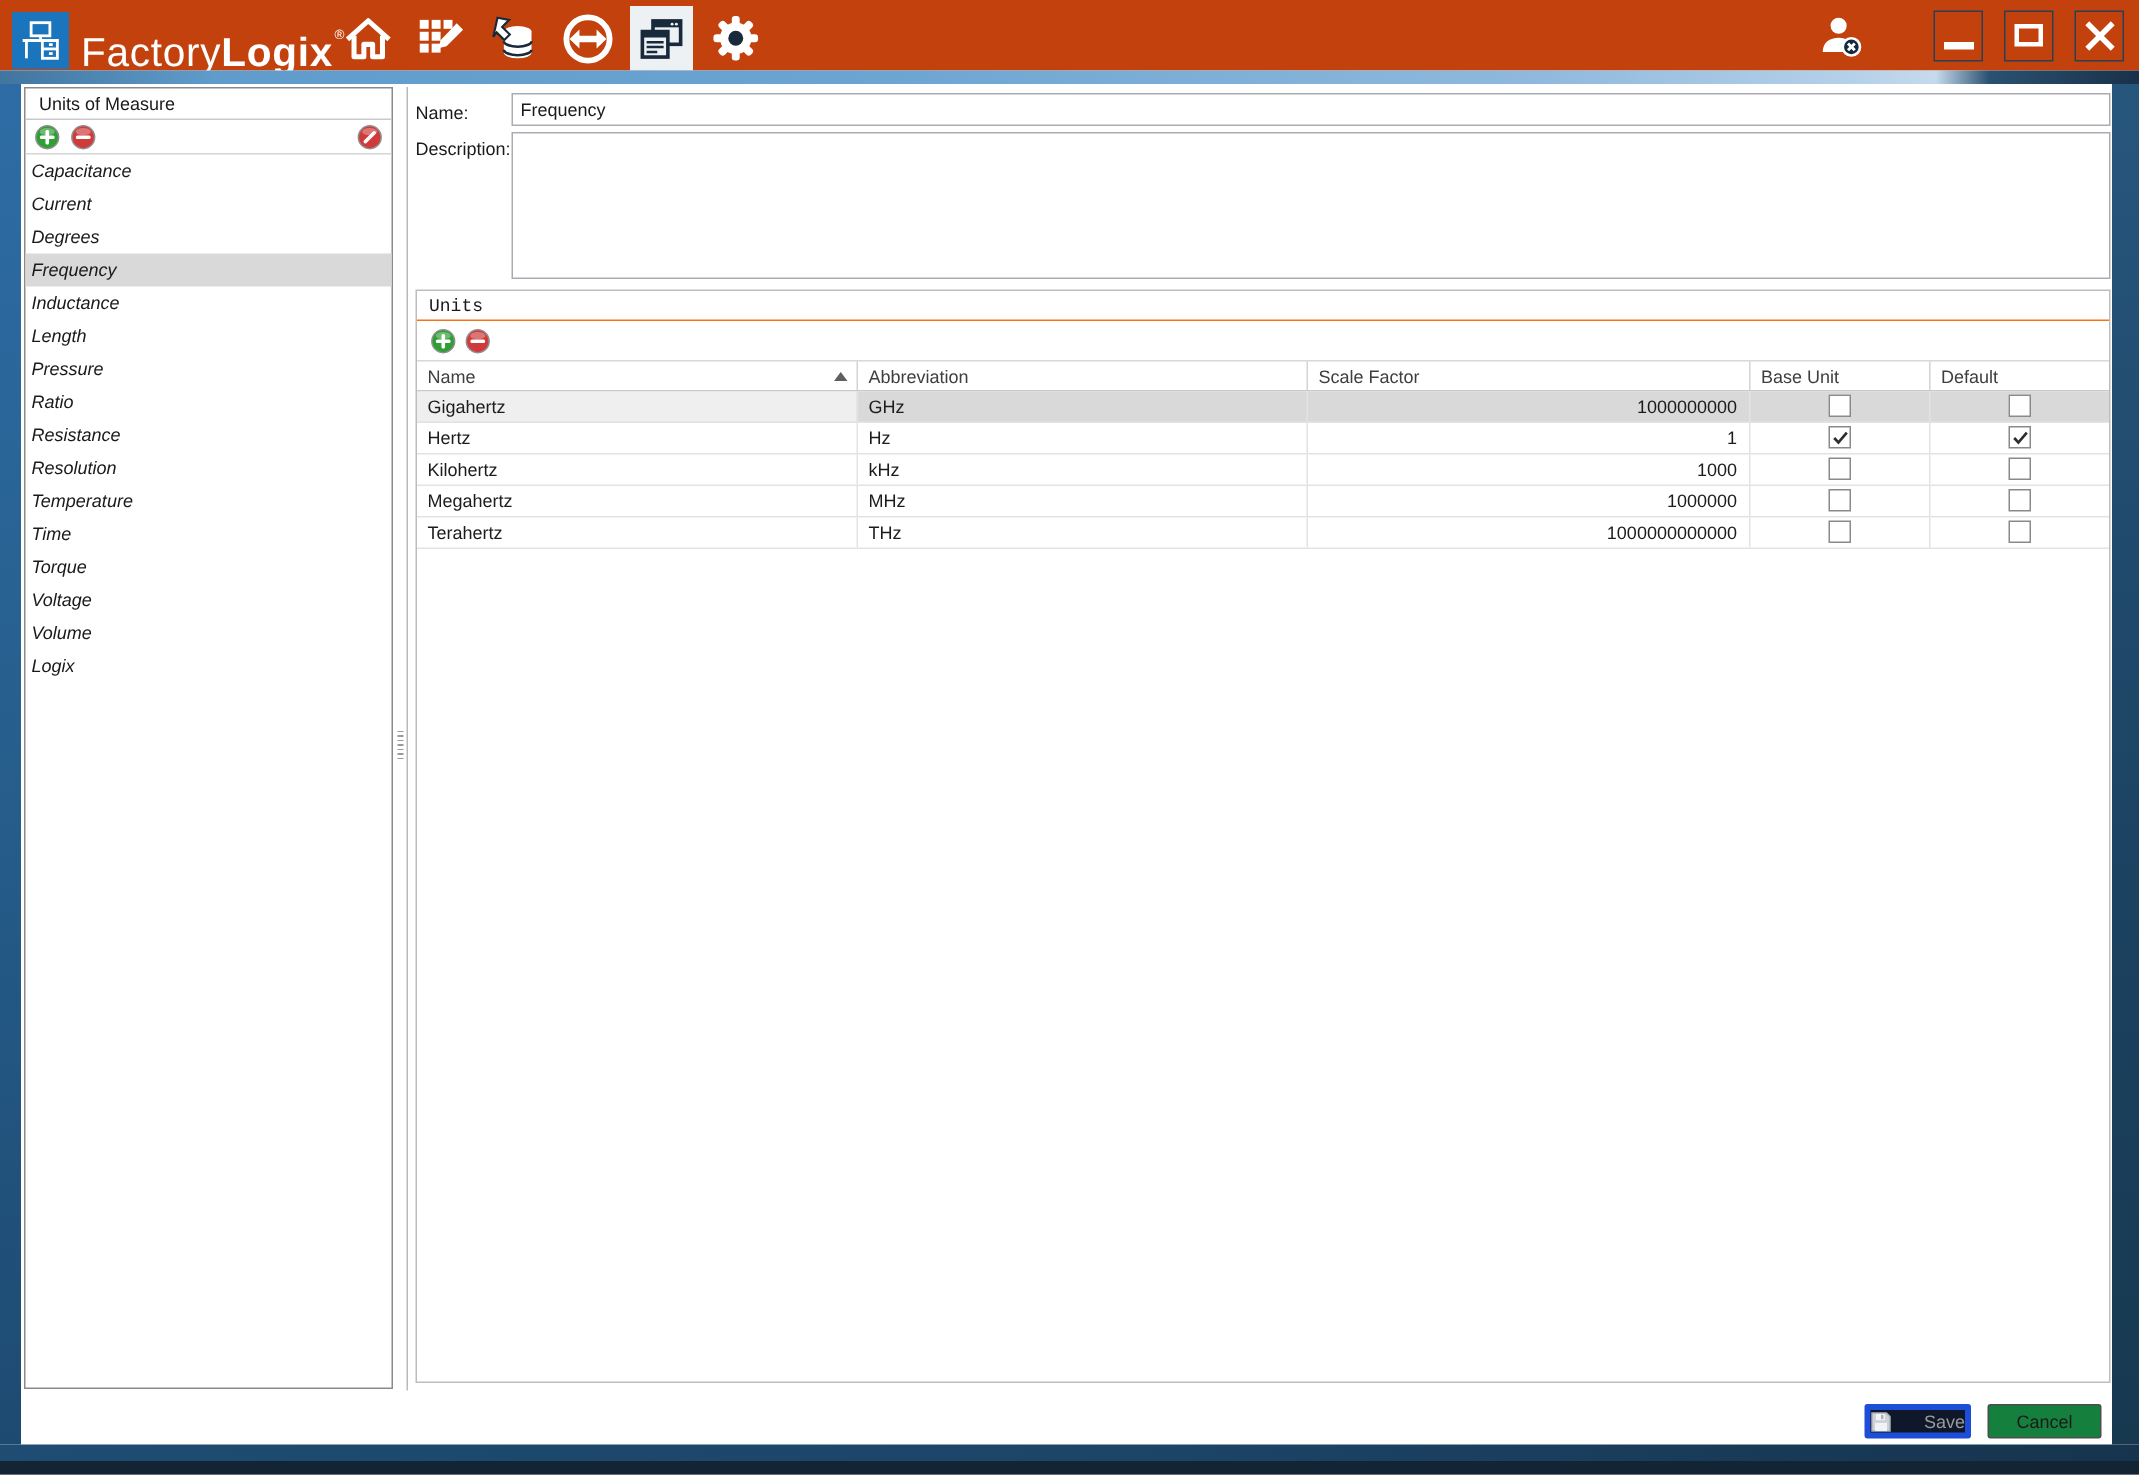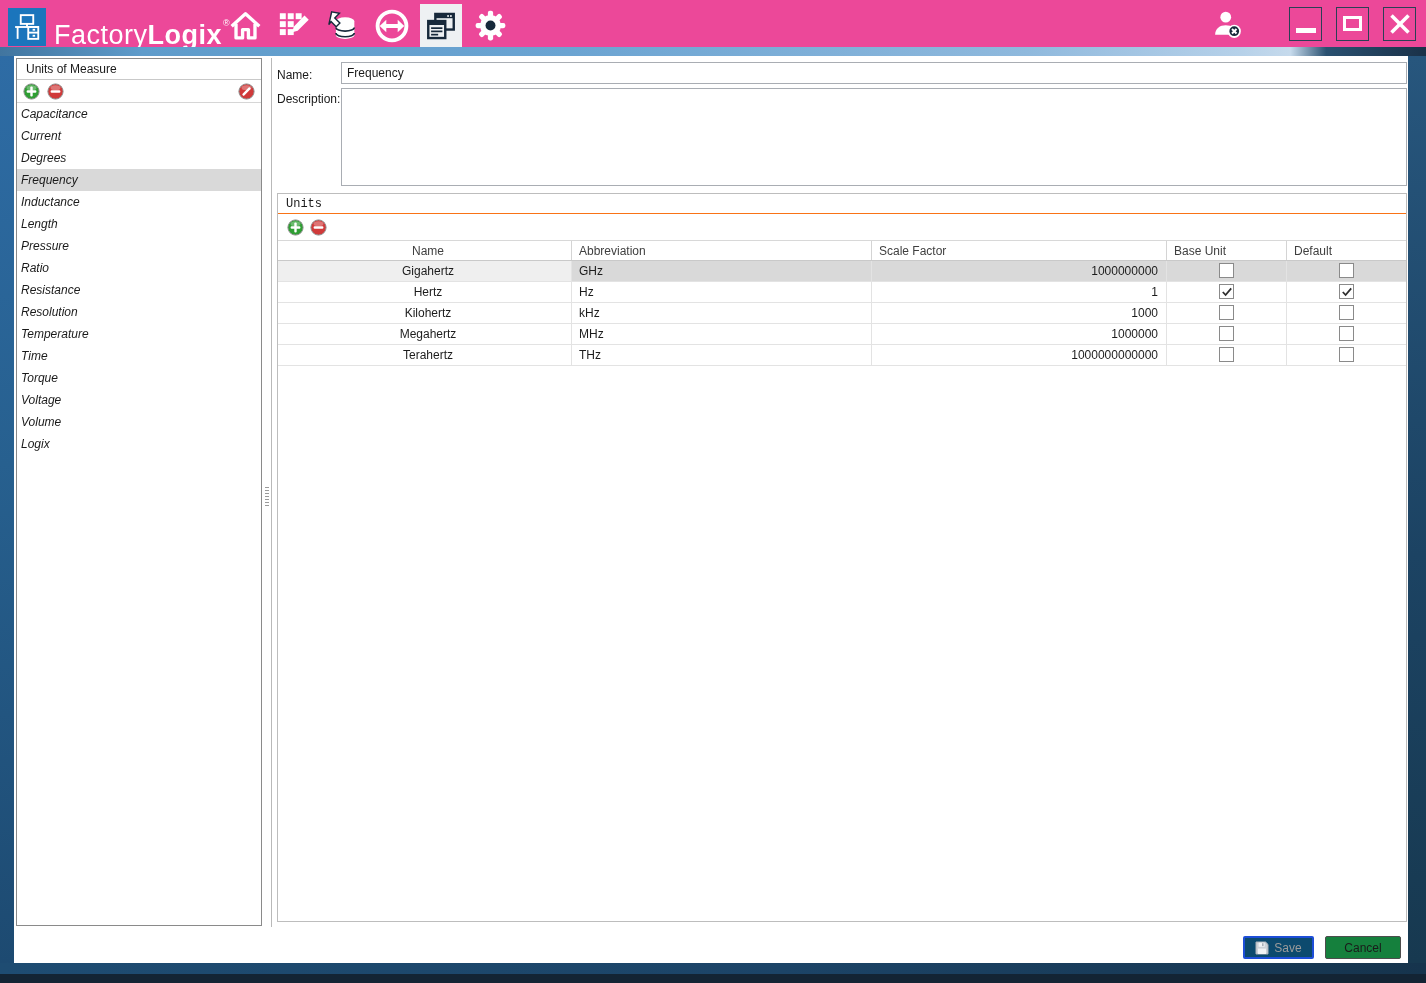--- a/index.html
+++ b/index.html
@@ -1,21 +1,21 @@
 <!DOCTYPE html>
 <html><head>
 <meta charset="utf-8">
 <style>
   * { margin:0; padding:0; box-sizing:border-box; }
   html,body { background:#0e1c29; }
   body { font-family:"Liberation Sans", sans-serif; }
   .window { position:relative; width:1426px; height:983px; background:#ffffff; overflow:hidden; }
 
   
-  .titlebar { position:absolute; left:0; top:0; width:1426px; height:47px; background:#ec4899; }
+  .titlebar { position:absolute; left:0; top:0; width:1426px; height:47px; background:#c2410c; }
   .logo-tile { position:absolute; left:8px; top:8px; width:38px; height:38px; background:#1b75bc; display:flex; align-items:center; justify-content:center; }
   .brand { position:absolute; left:54px; top:0; height:47px; line-height:46px; color:#fff; font-size:27px; letter-spacing:.5px; white-space:nowrap; }
   .brand b { font-weight:bold; }
   .brand sup { font-size:9px; vertical-align:18px; margin-left:1px; }
   .nav { position:absolute; left:224px; top:0; height:47px; display:flex; align-items:flex-end; gap:7px; }
   .nav-btn { width:42px; height:43px; display:flex; align-items:center; justify-content:center; background:transparent; border:none; }
   .nav-btn.active { background:#eef1f3; }
   .tb-right { position:absolute; right:10px; top:0; height:47px; display:flex; align-items:center; gap:14px; }
   .user-btn { width:40px; height:36px; display:flex; align-items:center; justify-content:center; background:transparent; border:none; margin-right:28px; }
   .win-btn { width:33px; height:34px; display:flex; align-items:center; justify-content:center; background:transparent; border:1px solid #2b4055; }
@@ -55,36 +55,36 @@
   .textarea-desc { position:absolute; left:341px; top:88px; width:1066px; height:98px; border:1px solid #a9adb3; resize:none; font-family:"Liberation Sans",sans-serif; font-size:12px; }
 
   
   .units-box { position:absolute; left:277px; top:193px; width:1130px; height:729px; border:1px solid #bdbdbd; background:#fff; }
   .units-title { height:20px; line-height:20px; padding-left:8px; font-size:12px; color:#1a1a1a; border-bottom:1px solid #f97316;font-family:Liberation Mono, monospace; }
   .units-toolbar { height:26px; display:flex; align-items:center; gap:6px; padding:0 9px; }
 
   .units-table { font-size:12px; color:#1c1c1c; }
   .trow { display:flex; height:21px; line-height:20px; border-bottom:1px solid #e3e3e3; }
   .trow.thead { border-top:1px solid #d8d8d8; border-bottom:1px solid #c9c9c9; color:#3f3f3f; }
-  .c { padding-left:7px; overflow:hidden; white-space:nowrap;flex-direction:column; }
+  .c { padding-left:7px; overflow:hidden; white-space:nowrap; }
   .c + .c { border-left:1px solid #e3e3e3; }
   .thead .c + .c { border-left:1px solid #d4d4d4; }
   .c-name { width:293px; display:flex; align-items:center; }
   .c-name .hdr-text { flex:1; }
   .c-abbr { width:300px; }
   .c-scale { width:295px; text-align:right; padding-right:8px; }
   .c-base { width:120px; text-align:center; padding-left:0; }
   .c-def  { flex:1; text-align:center; padding-left:0; }
   .sort-glyph { margin-right:6px; margin-top:1px; }
   .trow.selected { background:#d9d9d9; }
   .trow.selected .c-name { background:#efefef; }
   .cb { display:inline-flex; width:15px; height:15px; border:1px solid #8a8a8a; background:#fff; margin-top:2px; align-items:center; justify-content:center; }
 
   
-  .btn-save { position:absolute; left:1243px; top:936px; width:71px; height:23px; background:#0c4a6e; border:2px solid #1d4ed8; border-radius:2px; color:#9b9b9b; font-size:12px; font-family:"Liberation Sans",sans-serif; display:flex; align-items:center; justify-content:center; gap:5px; }
+  .btn-save { position:absolute; left:1243px; top:936px; width:71px; height:23px; background:#0f172a; border:4px solid #1d4ed8; border-radius:2px; color:#9b9b9b; font-size:12px; font-family:"Liberation Sans",sans-serif; display:flex; align-items:center; justify-content:space-between; gap:5px; }
   .btn-cancel { position:absolute; left:1325px; top:936px; width:76px; height:23px; background:#15803d; border:1px solid #4d4d4d; border-radius:2px; color:#1a1a1a; font-size:12px; font-family:"Liberation Sans",sans-serif; }
 </style>
 </head>
 <body>
 
 <div class="window">
 
   <header class="titlebar">
     <div class="logo-tile">
       <svg width="30" height="30" viewBox="0 0 24 24" fill="none" stroke="#fff" stroke-width="1.5">

